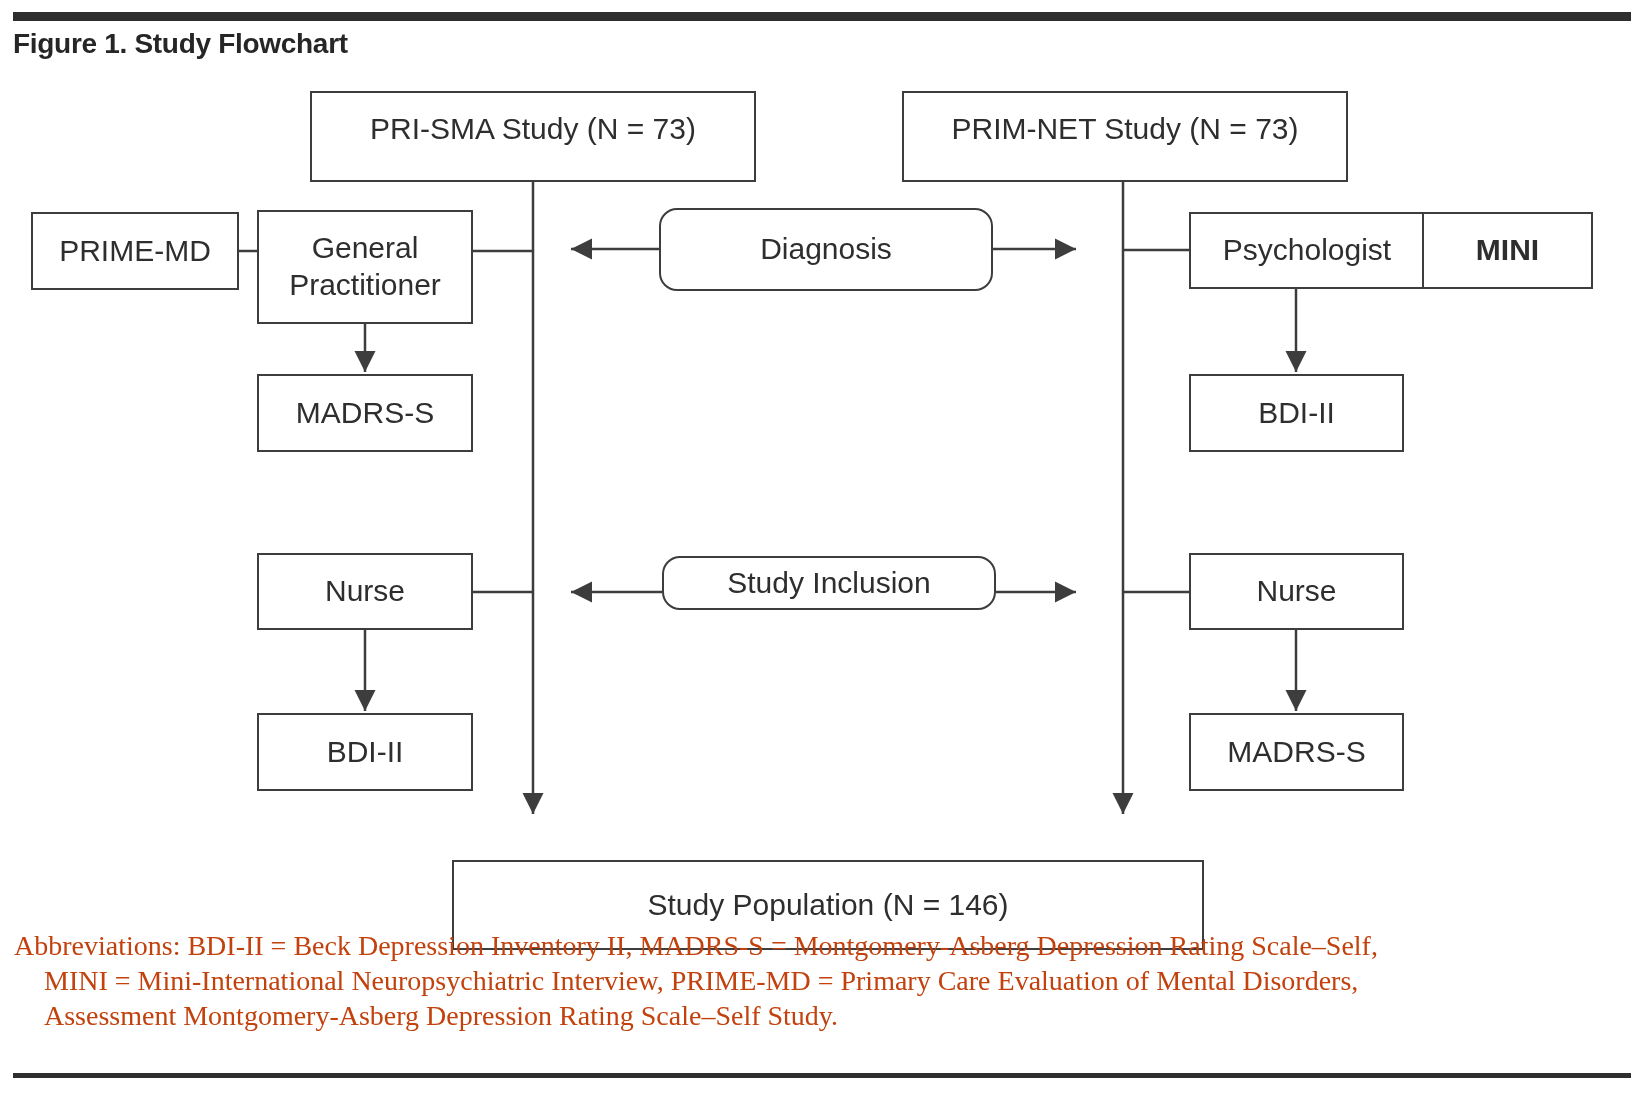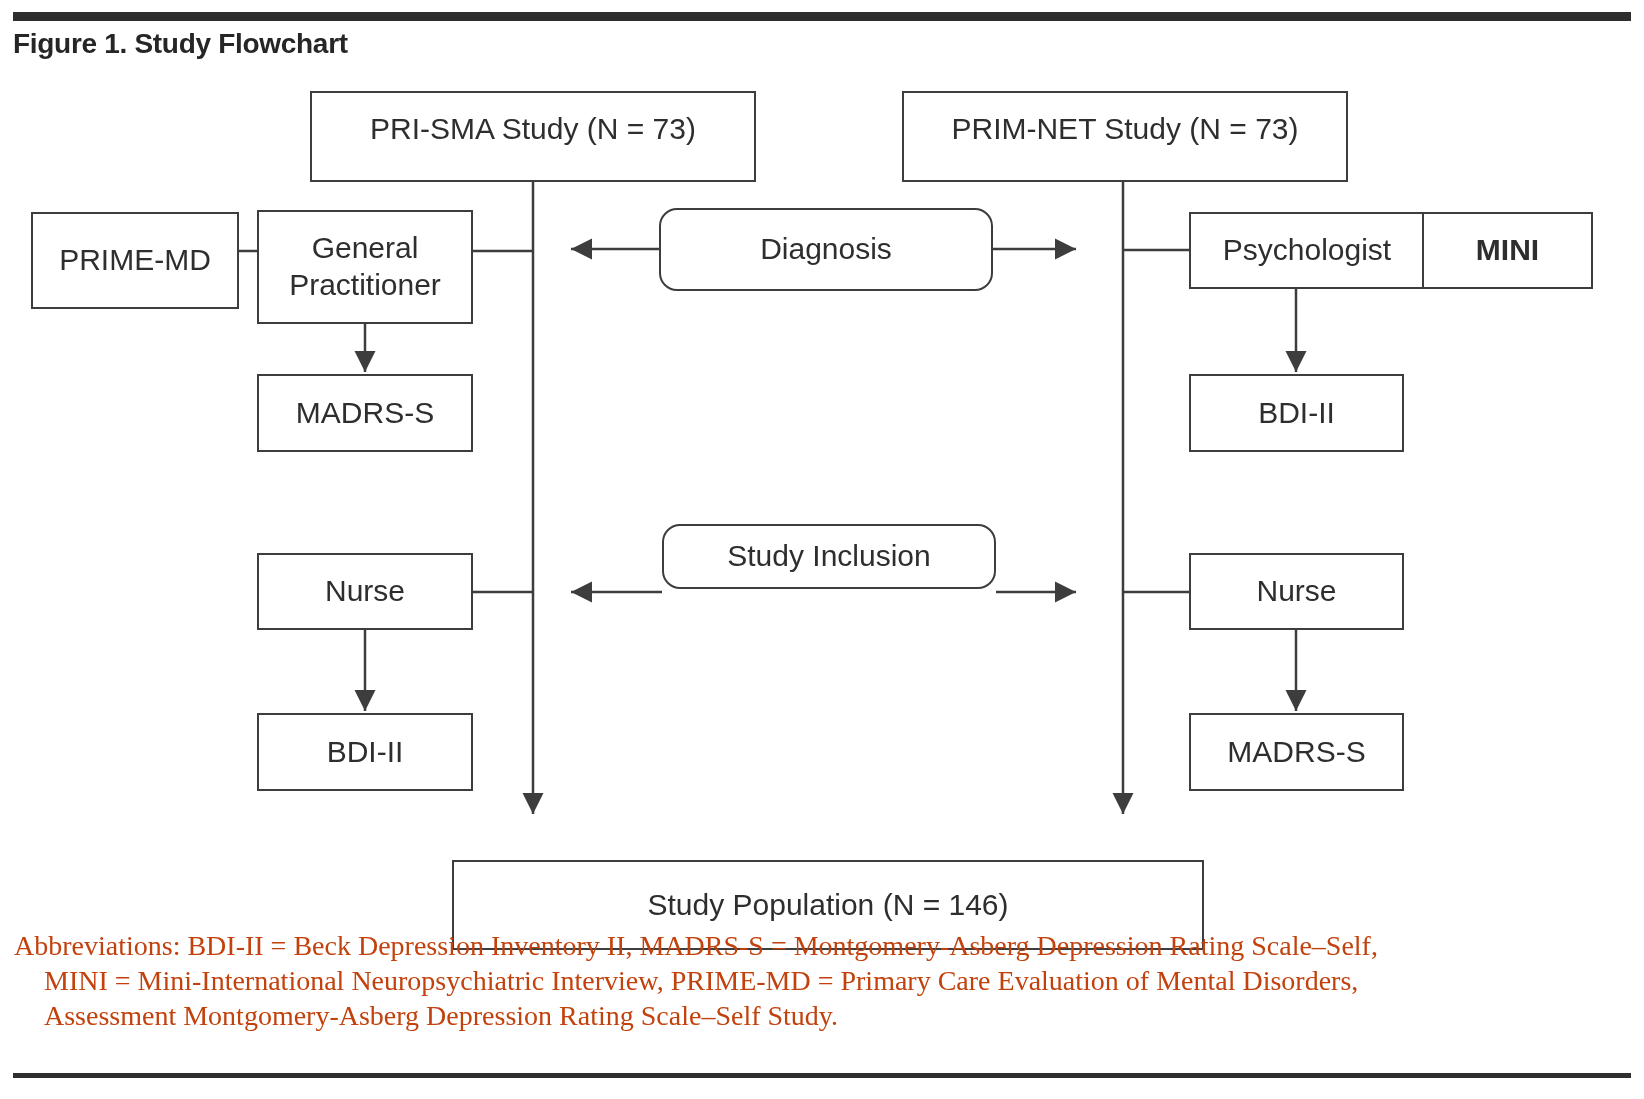--- a/index.html
+++ b/index.html
@@ -100,37 +100,37 @@
     <line x1="1123" y1="592" x2="1189" y2="592"></line>
 
     <line x1="365" y1="630" x2="365" y2="711" marker-end="url(#arrow)"></line>
     <line x1="1296" y1="630" x2="1296" y2="711" marker-end="url(#arrow)"></line>
   </svg>
 
   <div class="fbox top-box" style="left:310px; top:91px; width:446px; height:91px;">PRI-SMA Study (N = 73)</div>
 
   <div class="fbox top-box" style="left:872px; top:91px; width:446px; height:91px;margin-left:30px;">PRIM-NET Study (N = 73)</div>
 
-  <div class="fbox" style="left:31px; top:212px; width:208px; height:97px;">PRIME-MD</div>
+  <div class="fbox" style="left:31px; top:212px; width:208px; height:78px;">PRIME-MD</div>
 
   <div class="fbox rounded" style="left:659px; top:208px; width:334px; height:83px;">Diagnosis</div>
 
   <div class="fbox" style="left:257px; top:210px; width:216px; height:114px;">General Practitioner</div>
 
   <div class="fbox" style="left:1189px; top:212px; width:236px; height:77px;">Psychologist</div>
 
   <div class="fbox" style="left:1422px; top:212px; width:171px; height:77px;font-weight:bold;">MINI</div>
 
   <div class="fbox" style="left:257px; top:374px; width:216px; height:78px;">MADRS-S</div>
 
   <div class="fbox" style="left:1189px; top:374px; width:215px; height:78px;">BDI-II</div>
 
   <div class="fbox" style="left:257px; top:553px; width:216px; height:77px;">Nurse</div>
 
-  <div class="fbox rounded" style="left:662px; top:524px; width:334px; height:65px;">Study Inclusion</div>
+  <div class="fbox rounded" style="left:662px; top:556px; width:334px; height:54px;">Study Inclusion</div>
 
   <div class="fbox" style="left:1189px; top:553px; width:215px; height:77px;">Nurse</div>
 
   <div class="fbox" style="left:257px; top:713px; width:216px; height:78px;">BDI-II</div>
 
   <div class="fbox" style="left:1189px; top:713px; width:215px; height:78px;">MADRS-S</div>
 
   <div class="fbox" style="left:452px; top:860px; width:752px; height:90px;">Study Population (N = 146)</div>
 
   <div id="abbreviations">

